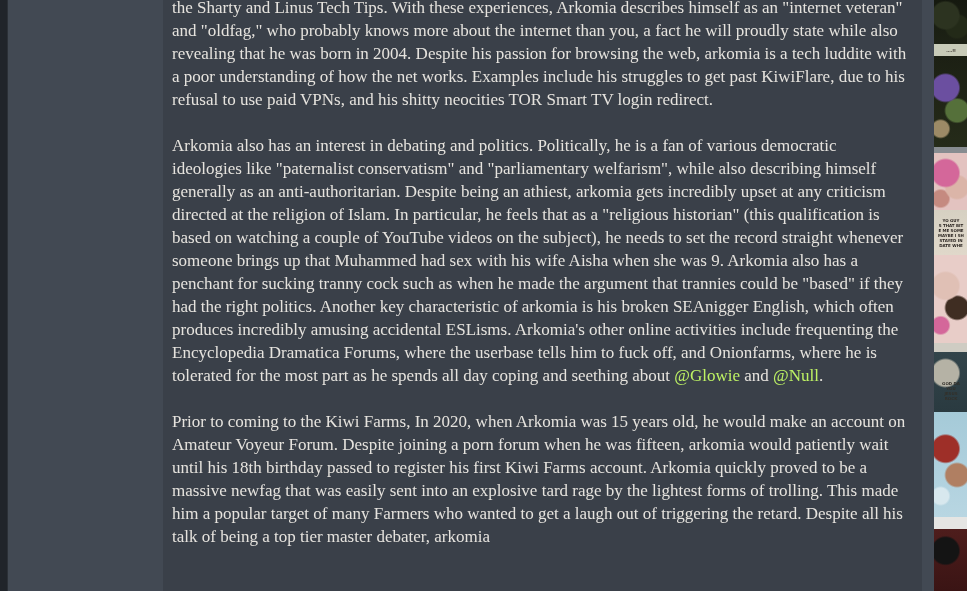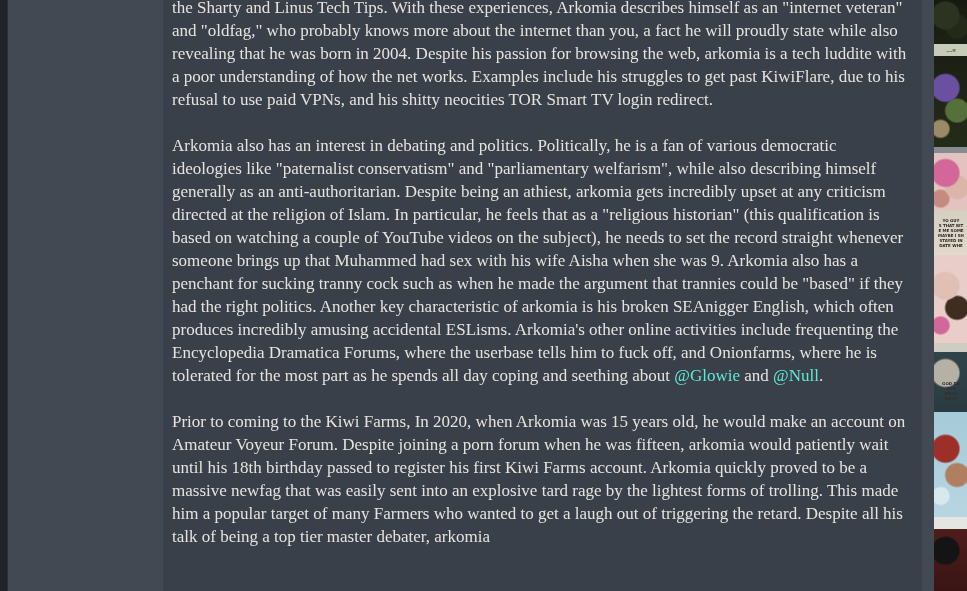--- a/index.html
+++ b/index.html
@@ -32,21 +32,21 @@
   }
   .article-body {
     color: #e6e3de;
     font-size: 17px;
     line-height: 23px;
     text-align: left;
   }
   .article-body p { margin: 23px 0; }
   .article-body p:first-child { margin-top: -4px; }
   .article-body a {
-    color: #5eead4;
+    color: #bef264;
     text-decoration: none;
     cursor: pointer;
   }
   .image-strip {
     position: absolute;
     left: 934px; top: 0;
     width: 33px; height: 591px;
     overflow: hidden;
     background: #101010;
   }

